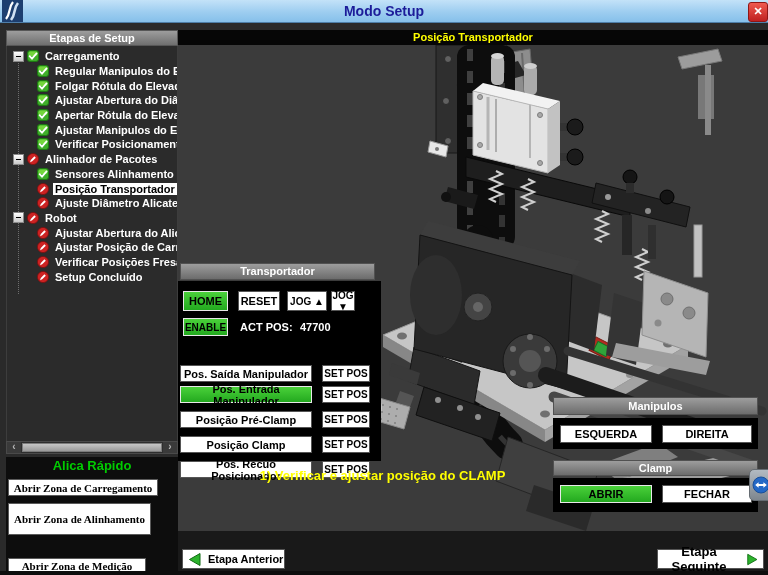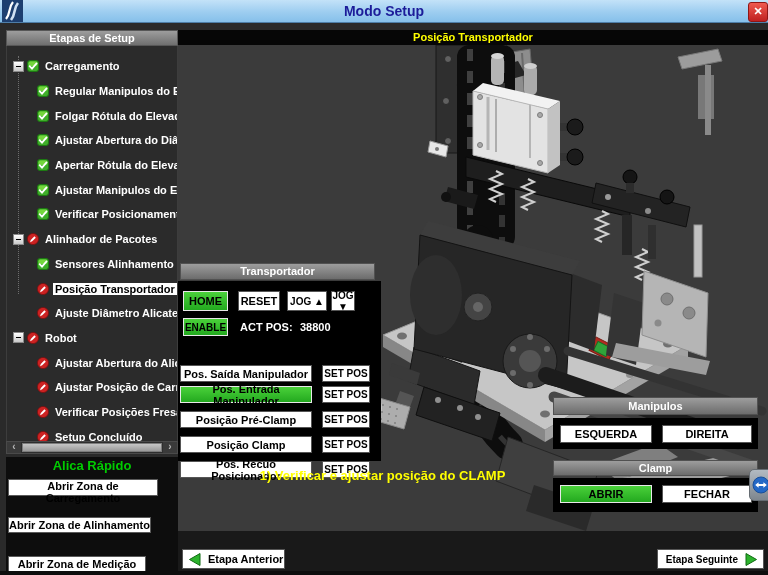--- a/index.html
+++ b/index.html
@@ -17,41 +17,41 @@
     background:linear-gradient(#ef5a50,#c02020);border:1px solid #8f1616;
     color:#fff;font-weight:bold;font-size:11px;line-height:16px;text-align:center;cursor:pointer;}
   
   .side-header{left:6px;top:30px;width:172px;height:16px;
     background:linear-gradient(#9d9d9d,#6f6f6f);border:1px solid #575757;box-sizing:border-box;
     color:#fff;font-weight:bold;font-size:11px;text-align:center;line-height:14px;}
   .tree{left:6px;top:46px;width:172px;height:395px;background:#2b2b2b;overflow:hidden;
     border-left:1px solid #3d3d3d;border-right:1px solid #3d3d3d;box-sizing:border-box;padding-top:3px;}
   .tree-guide{position:absolute;left:11px;top:10px;height:238px;width:0;border-left:1px dotted #6e6e6e;}
   .tree-item{position:relative;display:flex;align-items:center;height:14.7px;color:#fff;
-    font-weight:bold;font-size:11px;white-space:nowrap;cursor:default;margin-top:10px;}
+    font-weight:bold;font-size:11px;white-space:nowrap;cursor:default;}
   .tree-item.lvl0{padding-left:6px;}
   .tree-item.lvl1{padding-left:30px;}
   .expander{width:9px;height:9px;background:linear-gradient(#ffffff,#c9c9c9);
     border:1px solid #8a8a8a;margin-right:3px;flex:none;display:flex;align-items:center;justify-content:center;}
   .expander i{display:block;width:5px;height:1px;background:#000;}
   .node-icon{width:12px;height:12px;margin-right:4px;flex:none;}
   .tlabel{padding:0 2px;overflow:hidden;}
   .tlabel.selected{background:#fff;color:#000;}
   
   .hscroll{left:6px;top:441px;width:172px;height:13px;background:#2e2e2e;border:1px solid #4a4a4a;box-sizing:border-box;display:flex;}
   .hs-btn{width:14px;height:11px;background:#3a3a3a;color:#b9b9b9;font-size:10px;line-height:10px;
     text-align:center;flex:none;font-weight:bold;}
   .hs-thumb{flex:1;margin:1px 1px;background:linear-gradient(#c6c6c6,#9a9a9a);border:1px solid #7c7c7c;}
   
   .qmenu{left:6px;top:457px;width:172px;height:114px;background:#0d0d0d;}
   .qmenu-title{height:18px;line-height:18px;text-align:center;color:#00cc00;font-weight:bold;font-size:13px;}
   .qbtn{display:block;margin-left:2px;background:#fff;border:1px solid #5a5a5a;color:#000;
-    font-weight:bold;font-size:11px;font-family:Liberation Sans, sans-serif;text-align:center;padding:0;cursor:pointer;}
+    font-weight:bold;font-size:11px;font-family:Liberation Serif, serif;text-align:center;padding:0;cursor:pointer;}
   .qbtn:nth-of-type(1){width:150px;height:17px;margin-top:4px;}
-  .qbtn:nth-of-type(2){width:143px;height:16px;margin-top:21px;}
+  .qbtn:nth-of-type(2){width:143px;height:32px;margin-top:7px;}
   .qbtn:nth-of-type(3){width:138px;height:16px;margin-top:23px;}
   .qbtn:nth-of-type(4){width:127px;height:18px;margin-top:6px;}
   
   .main-header{left:178px;top:30px;width:590px;height:15px;background:#060606;
     color:#ffff00;font-weight:bold;font-size:11px;line-height:15px;text-align:center;}
   .viewport{left:178px;top:45px;width:590px;height:486px;background:#3b3b3b;overflow:hidden;}
   .bottom-strip{left:178px;top:531px;width:590px;height:44px;background:#191919;}
   .bottom-edge{left:0;top:571px;width:768px;height:4px;background:#0d0d0d;}
   
   .btn{display:flex;align-items:center;justify-content:center;box-sizing:border-box;
@@ -94,21 +94,21 @@
   .rbtn-l{position:absolute;left:7px;width:92px;height:18px;font-size:11px;}
   .rbtn-r{position:absolute;left:109px;width:90px;height:18px;font-size:11px;}
   .alinhador .rbtn-l,.alinhador .rbtn-r{top:7px;}
   .clamp .rbtn-l,.clamp .rbtn-r{top:7px;}
   
   .tv-tab{left:749px;top:469px;width:26px;height:32px;border-radius:5px 0 0 5px;
     background:linear-gradient(#b2bac2,#7e868e);border:1px solid #666c72;
     display:flex;align-items:center;box-sizing:border-box;padding-left:2px;}
   
   .nav-prev{left:182px;top:549px;width:103px;height:20px;font-size:11px;justify-content:flex-start;padding-left:4px;}
-  .nav-next{left:657px;top:549px;width:107px;height:20px;font-size:10px;justify-content:flex-end;padding-right:4px;}
+  .nav-next{left:657px;top:549px;width:107px;height:20px;font-size:13px;justify-content:flex-end;padding-right:4px;}
   .nav-prev svg{margin-right:6px;}
   .nav-next svg{margin-left:6px;}
 </style>
 </head>
 <body>
 
 <div class="win">
 
   <div class="abs titlebar"></div>
   <div class="abs logo">
@@ -421,21 +421,21 @@
 
   <div class="abs tpanel">
     <div class="phead">Transportador</div>
     <div class="pbody">
       <button class="btn btn-green t-home">HOME</button>
       <button class="btn btn-white t-reset">RESET</button>
       <button class="btn btn-white t-jogup">JOG ▲</button>
       <button class="btn btn-white t-jogdn">JOG ▼</button>
       <button class="btn btn-green t-enable">ENABLE</button>
       <span class="t-actlabel">ACT POS:</span>
-      <span class="t-actvalue">38800</span>
+      <span class="t-actvalue">47700</span>
       <div id="pos-rows">
           <div class="pos-row" style="top: 84px;">
             <button class="btn pos-btn btn-white">Pos. Saída Manipulador</button>
             <button class="btn btn-white setpos-btn">SET POS</button>
           </div>
           <div class="pos-row" style="top: 105px;">
             <button class="btn pos-btn btn-green">Pos. Entrada Manipulador</button>
             <button class="btn btn-white setpos-btn">SET POS</button>
           </div>
           <div class="pos-row" style="top: 130px;">

